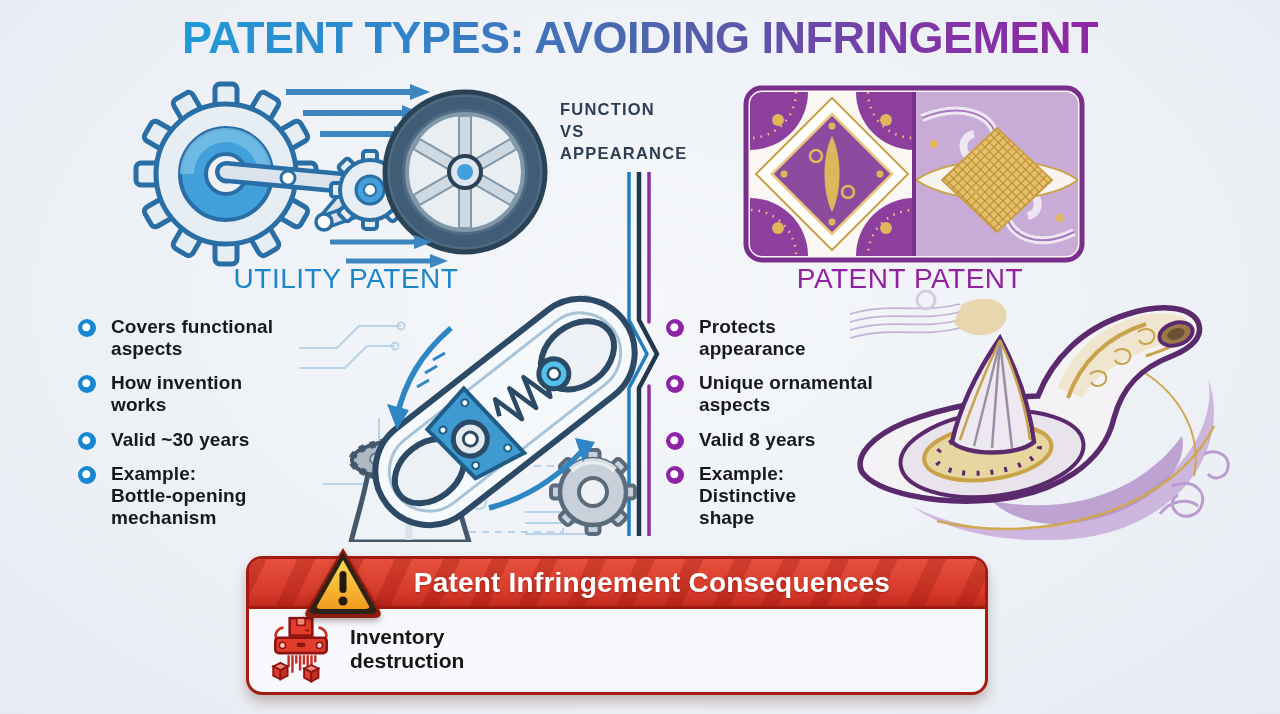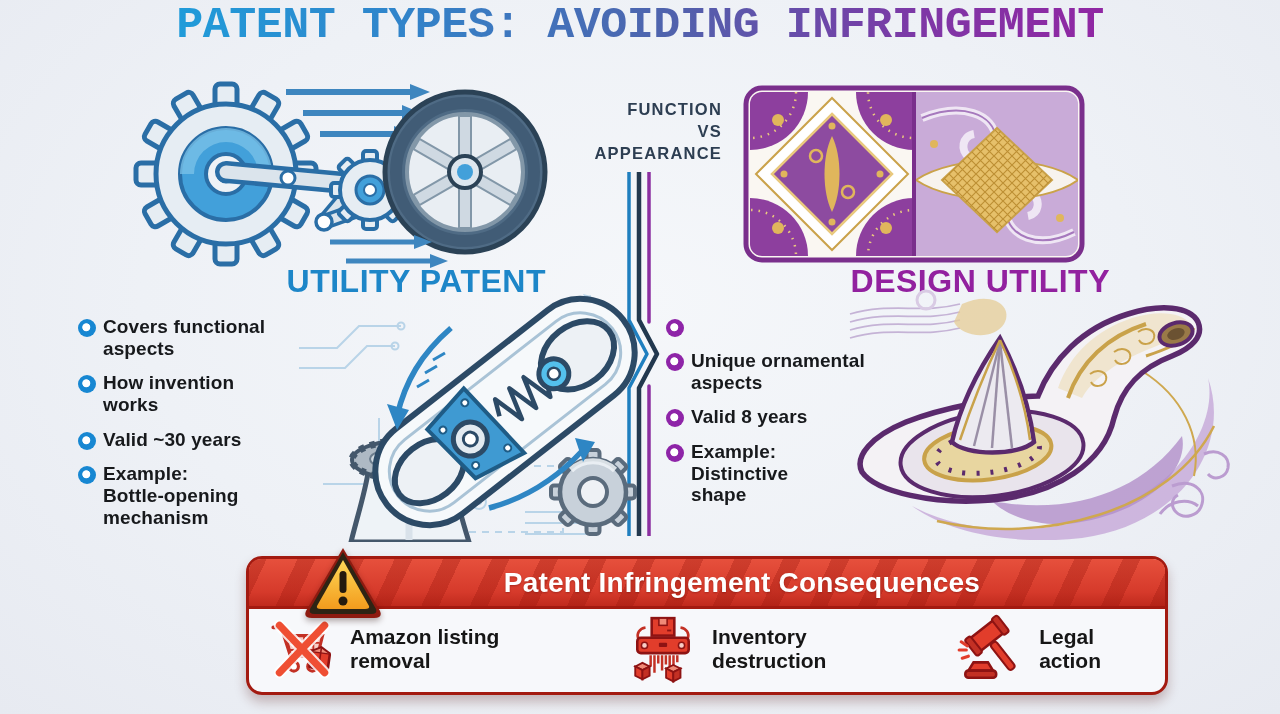--- a/index.html
+++ b/index.html
@@ -1,45 +1,45 @@
 <!DOCTYPE html>
 <html style="--title_start: #1ba3de; --title_mid: #4f63ad; --title_end: #9c1ca1; --utility_accent: #1d86c8; --design_accent: #92219f; --utility_bullet: #1787d2; --design_bullet: #8e24a8; --center_text: #2d3e52; --body_text: #17191c; --banner_red: #d63a2b; --banner_border: #a31a10;"><head>
 <meta charset="utf-8">
 <style>
   html,body{margin:0;padding:0;}
   body{font-family:"Liberation Sans","DejaVu Sans",sans-serif;background:#e9ecf2;}
   .stage{position:relative;width:1280px;height:714px;overflow:hidden;
          background:radial-gradient(ellipse at 50% 42%,#f5f7fa 0%,#eef1f6 55%,#e7eaf1 100%);}
   
-  .title{position:absolute;top:0;left:0;right:0;text-align:center;
+  .title{position:absolute;top:12px;left:0;right:0;text-align:center;
          font-size:45px;font-weight:800;letter-spacing:-.5px;white-space:nowrap;
          background-image:linear-gradient(90deg,var(--title_start) 8%,#2f86cc 30%,var(--title_mid) 52%,#7e37a6 72%,var(--title_end) 95%);
-         -webkit-background-clip:text;background-clip:text;color:transparent;font-family:Liberation Mono, monospace;
+         -webkit-background-clip:text;background-clip:text;color:transparent;
          -webkit-text-fill-color:transparent;}
   
-  .center-label{position:absolute;left:560px;top:99px;width:162px;text-align:right;
+  .center-label{position:absolute;left:560px;top:99px;width:162px;text-align:left;
         color:var(--center_text);font-weight:700;font-size:16.5px;letter-spacing:1.2px;line-height:1.32;}
   .divider{position:absolute;left:612px;top:172px;width:60px;height:364px;}
   
-  .sec-heading{position:absolute;width:400px;text-align:right;font-size:32px;font-weight:700;letter-spacing:.5px;white-space:nowrap;}
+  .sec-heading{position:absolute;width:400px;text-align:center;font-size:28px;font-weight:400;letter-spacing:.5px;white-space:nowrap;}
   .utility-heading{left:146px;top:263px;color:var(--utility_accent);}
   .design-heading{left:710px;top:263px;color:var(--design_accent);}
   
   .bullets{position:absolute;display:flex;flex-direction:column;gap:13px;}
   .bullets-utility{left:78px;top:316px;width:250px;}
   .bullets-design{left:666px;top:316px;width:255px;}
-  .bullet-item{display:flex;gap:7px;align-items:flex-start;}
+  .bullet-item{display:flex;gap:15px;align-items:flex-start;}
   .bullet-dot{flex:0 0 18px;width:18px;height:18px;border-radius:50%;margin-top:3px;}
   .bullets-utility .bullet-dot{background:radial-gradient(circle at 46% 46%,#ffffff 0 3.6px,var(--utility_bullet) 4.4px);}
   .bullets-design .bullet-dot{background:radial-gradient(circle at 46% 46%,#ffffff 0 3.6px,var(--design_bullet) 4.4px);}
   .bullet-text{font-size:19px;font-weight:600;color:var(--body_text);line-height:1.14;white-space:pre-line;letter-spacing:.1px;}
   
   .illus{position:absolute;}
   
-  .banner{position:absolute;left:246px;top:556px;width:922px;height:139px;box-sizing:border-box;
+  .banner{position:absolute;left:246px;top:556px;width:742px;height:139px;box-sizing:border-box;
           background:#f7f8fb;border:3px solid var(--banner_border);border-radius:16px;
           box-shadow:0 7px 12px rgba(90,30,25,.28);}
   .banner-header{position:absolute;left:0;right:0;top:0;height:47px;border-radius:12px 12px 0 0;
           background:linear-gradient(180deg,#e6503c 0%,var(--banner_red) 70%,#c02a1d 100%);
           border-bottom:3px solid var(--banner_border);overflow:hidden;
           display:flex;align-items:center;justify-content:center;padding-left:70px;}
   .banner-header::before{content:"";position:absolute;inset:0;
           background:repeating-linear-gradient(115deg,rgba(150,20,10,.30) 0 16px,rgba(150,20,10,0) 16px 44px);}
   .banner-heading{position:relative;color:#fff;font-size:28px;font-weight:800;letter-spacing:.2px;white-space:nowrap;
           text-shadow:0 1px 2px rgba(100,10,5,.4);}
@@ -213,21 +213,21 @@
   </div>
 
   <svg class="divider" viewBox="0 0 60 364">
     <path d="M37,0 V150" stroke="#8b2fa0" stroke-width="3.5" fill="none" stroke-linecap="round"></path>
     <path d="M37,214 V364" stroke="#8b2fa0" stroke-width="3.5" fill="none" stroke-linecap="round"></path>
     <path d="M17,0 V148 L35,182 L17,216 V364" stroke="#1f7fbf" stroke-width="3.5" fill="none" stroke-linecap="round" stroke-linejoin="round"></path>
     <path d="M27,0 V148 L45,182 L27,216 V364" stroke="#22384e" stroke-width="4.5" fill="none" stroke-linecap="round" stroke-linejoin="round"></path>
   </svg>
 
   <div class="sec-heading utility-heading">UTILITY PATENT</div>
-  <div class="sec-heading design-heading">DESIGN UTILITY</div>
+  <div class="sec-heading design-heading">PATENT PATENT</div>
 
   <div class="bullets bullets-utility">
     <div class="bullet-item">
       <span class="bullet-dot"></span>
       <span class="bullet-text">Covers functional
 aspects</span>
     </div>
     <div class="bullet-item">
       <span class="bullet-dot"></span>
       <span class="bullet-text">How invention
@@ -241,20 +241,22 @@
       <span class="bullet-dot"></span>
       <span class="bullet-text">Example:
 Bottle-opening
 mechanism</span>
     </div>
   </div>
 
   <div class="bullets bullets-design">
     <div class="bullet-item">
       <span class="bullet-dot"></span>
+      <span class="bullet-text">Protects
+appearance</span>
     </div>
     <div class="bullet-item">
       <span class="bullet-dot"></span>
       <span class="bullet-text">Unique ornamental
 aspects</span>
     </div>
     <div class="bullet-item">
       <span class="bullet-dot"></span>
       <span class="bullet-text">Valid 8 years</span>
     </div>
@@ -406,40 +408,20 @@
       <rect x="36.5" y="26" width="7" height="22" rx="3.5" fill="#241a0e"></rect>
       <circle cx="40" cy="56" r="4.5" fill="#241a0e"></circle>
     </svg>
 
     <div class="banner-header">
       <span class="banner-heading">Patent Infringement Consequences</span>
     </div>
 
     <div class="banner-body">
 
-      <div class="consequence">
-        <svg class="consequence-icon" viewBox="0 0 70 70">
-          <path d="M20,22 H56 L51,42 H25 Z" fill="#f8cdc6" stroke="#c33024" stroke-width="3"></path>
-          <g stroke="#c33024" stroke-width="1.8">
-            <path d="M29,22 V42 M38,22 V42 M47,22 V42 M22.5,29 H53 M24,36 H52"></path>
-          </g>
-          <path d="M8,14 H16 L25,42" fill="none" stroke="#c33024" stroke-width="3.5" stroke-linecap="round"></path>
-          <circle cx="28" cy="52" r="4.5" fill="#ffffff" stroke="#c33024" stroke-width="3"></circle>
-          <circle cx="46" cy="52" r="4.5" fill="#ffffff" stroke="#c33024" stroke-width="3"></circle>
-          <g transform="rotate(8 53 47)">
-            <rect x="44" y="38" width="18" height="16" rx="1.5" fill="#e23d2b" stroke="#8e1313" stroke-width="2.5"></rect>
-            <path d="M44,38 L53,33 L62,38" fill="#f08a77" stroke="#8e1313" stroke-width="2"></path>
-            <path d="M53,34 V54" stroke="#8e1313" stroke-width="1.5"></path>
-          </g>
-          <path d="M14,12 L58,58 M58,12 L14,58" stroke="#ffffff" stroke-width="11" stroke-linecap="round" opacity="0.85"></path>
-          <path d="M14,12 L58,58 M58,12 L14,58" stroke="#ef4f33" stroke-width="7" stroke-linecap="round"></path>
-        </svg>
-        <span class="consequence-label">Amazon listing
-removal</span>
-      </div>
 
       <div class="consequence">
         <svg class="consequence-icon" viewBox="0 0 70 70">
           <path d="M18,14 C12,15 9,20 11,25 M52,14 C58,15 61,20 59,25" fill="none" stroke="#c33024" stroke-width="2.5"></path>
           <rect x="24" y="5" width="22" height="17" fill="#e23d2b" stroke="#8e1313" stroke-width="2.5"></rect>
           <rect x="31" y="5" width="8" height="7" fill="#f08a77" stroke="#8e1313" stroke-width="1.5"></rect>
           <path d="M39,17 h4" stroke="#8e1313" stroke-width="1.8"></path>
           <rect x="10" y="24" width="50" height="15" rx="3.5" fill="#e23d2b" stroke="#8e1313" stroke-width="2.5"></rect>
           <circle cx="17" cy="31.5" r="3" fill="#f8cdc6" stroke="#8e1313" stroke-width="1.5"></circle>
           <circle cx="53" cy="31.5" r="3" fill="#f8cdc6" stroke="#8e1313" stroke-width="1.5"></circle>
@@ -453,35 +435,16 @@
             <polygon points="15,55.5 15,64.5 22,61 22,52" fill="#c33024"></polygon>
             <polygon points="38,54 45,50.5 52,54 45,57.5" fill="#f08a77"></polygon>
             <polygon points="38,54 38,63 45,66.5 45,57.5" fill="#e23d2b"></polygon>
             <polygon points="45,57.5 45,66.5 52,63 52,54" fill="#c33024"></polygon>
           </g>
         </svg>
         <span class="consequence-label">Inventory
 destruction</span>
       </div>
 
-      <div class="consequence">
-        <svg class="consequence-icon" viewBox="0 0 70 70">
-          <g transform="rotate(-38 32 22)">
-            <rect x="17" y="14" width="30" height="16" rx="3" fill="#e23d2b" stroke="#8e1313" stroke-width="2.5"></rect>
-            <rect x="12" y="12" width="7" height="20" rx="2.5" fill="#c33024" stroke="#8e1313" stroke-width="2"></rect>
-            <rect x="45" y="12" width="7" height="20" rx="2.5" fill="#c33024" stroke="#8e1313" stroke-width="2"></rect>
-            <rect x="28.5" y="31" width="7" height="32" rx="3" fill="#e23d2b" stroke="#8e1313" stroke-width="2"></rect>
-          </g>
-          <path d="M14,56 L38,56 L33,48 L19,48 Z" fill="#e23d2b" stroke="#8e1313" stroke-width="2.5"></path>
-          <rect x="11" y="56" width="30" height="7" rx="3" fill="#c33024" stroke="#8e1313" stroke-width="2.5"></rect>
-          <g stroke="#e23d2b" stroke-width="3" stroke-linecap="round">
-            <path d="M7,28 l6,4"></path>
-              <path d="M5,36 h7"></path>
-              <path d="M8,44 l6,-2"></path>
-          </g>
-        </svg>
-        <span class="consequence-label">Legal
-action</span>
-      </div>
     </div>
   </div>
 
 </div>
 
 </body></html>

